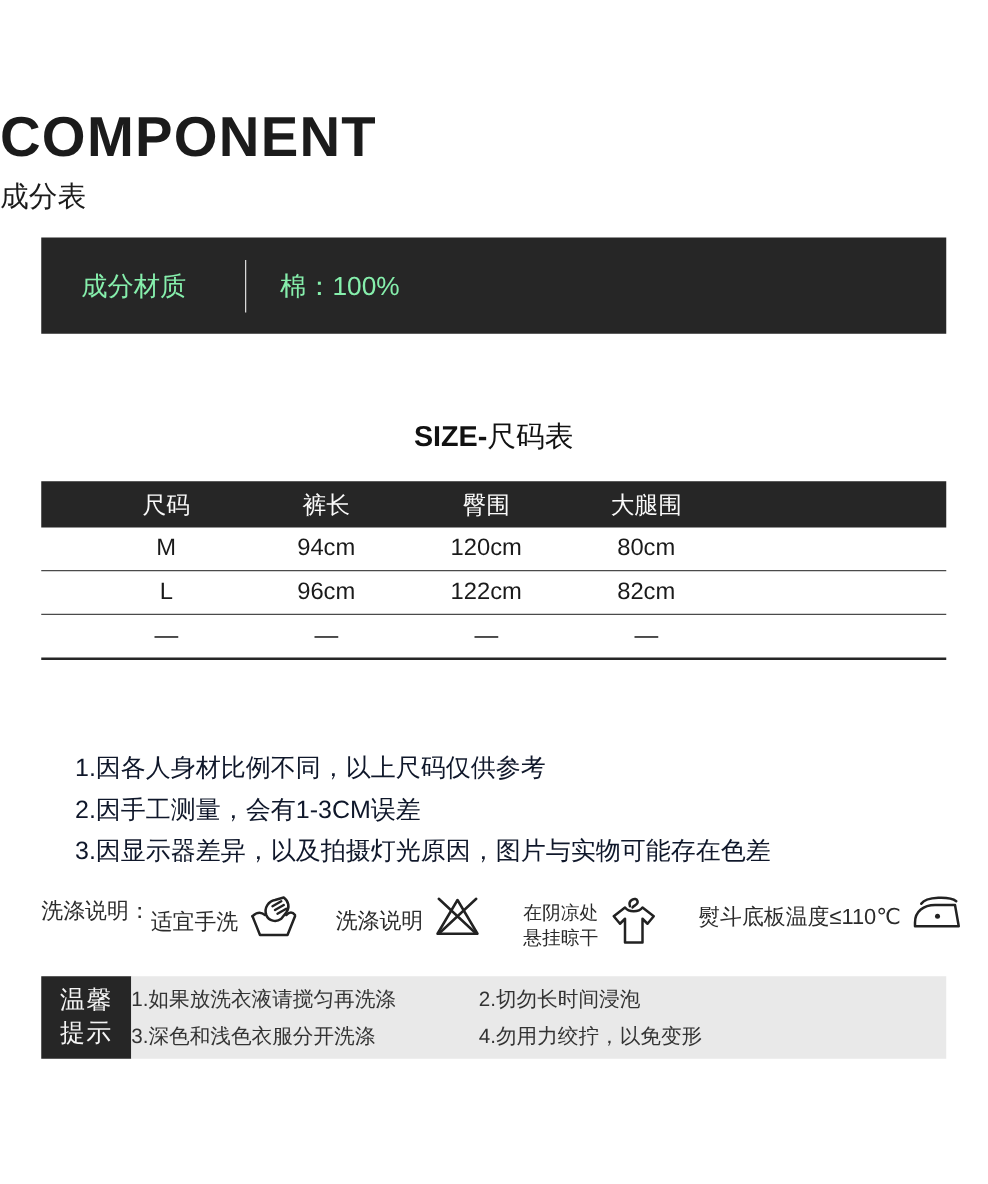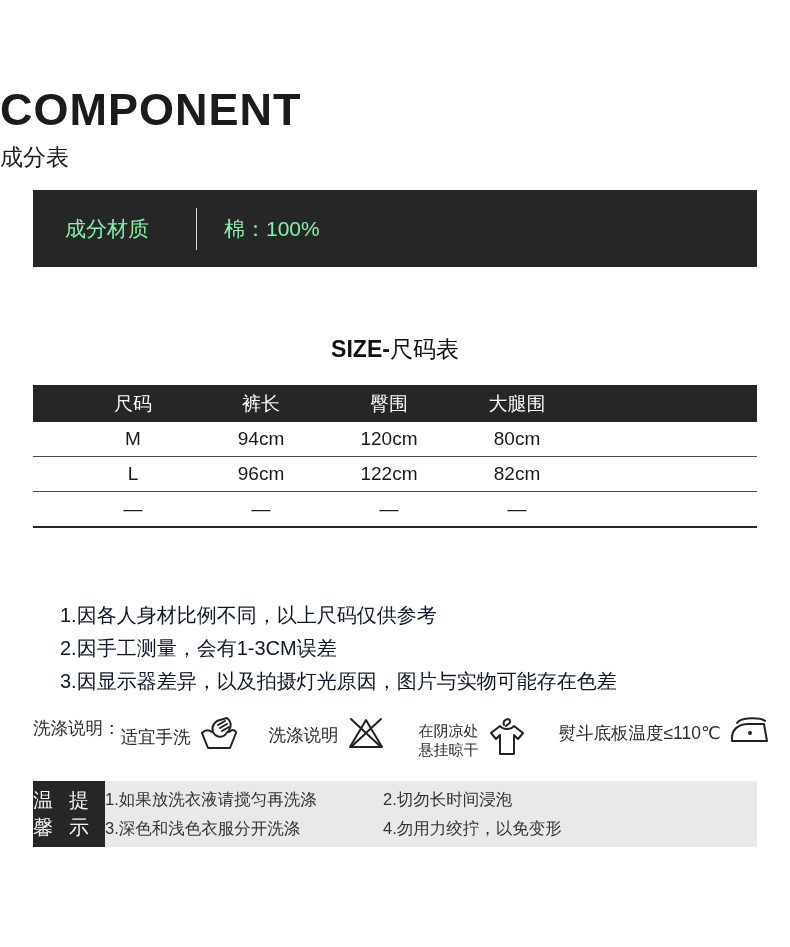--- a/index.html
+++ b/index.html
@@ -47,21 +47,21 @@
   .wash-item .wtext2 { font-size:15px; line-height:1.3; }
   .wash-item svg { margin-left:8px; }
   .gap30 { margin-left:30px; }
   .gap34 { margin-left:34px; }
   .icon-stroke { stroke:#222; stroke-width:2; fill:none; stroke-linejoin:round; stroke-linecap:round; }
 
   
   .tips { margin:7px 33px 0; display:flex; height:66px; }
   .tip-box {
     width:72px; background:#262626; color:#f5f5f5; font-size:20px; line-height:1.35;
-    display:flex; flex-direction:row; align-items:center; justify-content:center; letter-spacing:1px;
+    display:flex; flex-direction:column; align-items:center; justify-content:center; letter-spacing:1px;
   }
   .tip-body {
     flex:1; background:#e9e9e9; display:grid; grid-template-columns:278px 1fr;
     align-content:center; row-gap:7px; font-size:16.5px; color:#333;
   }
 </style>
 </head>
 <body>
 
 <div class="page">

